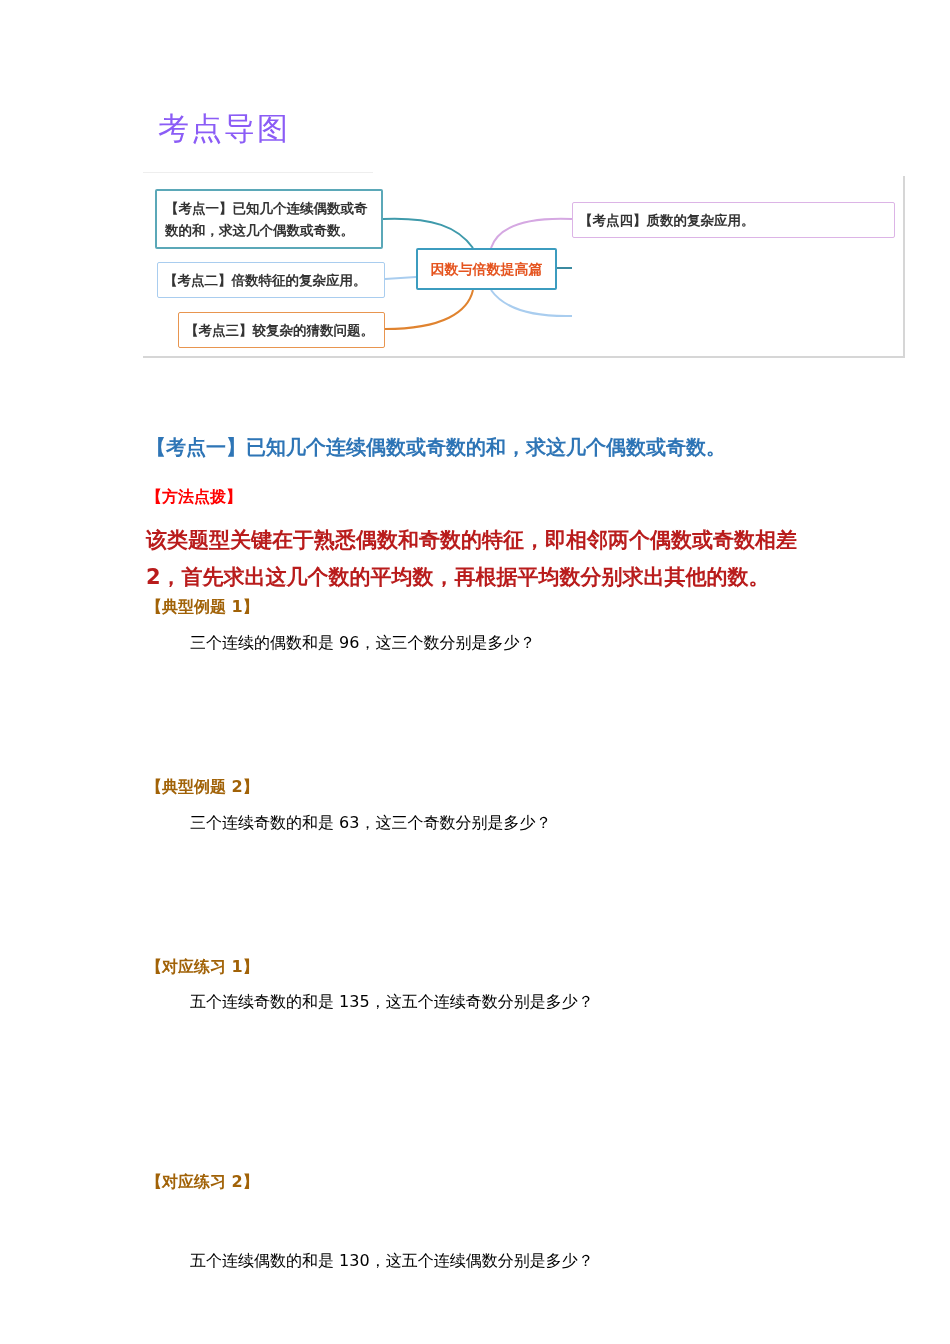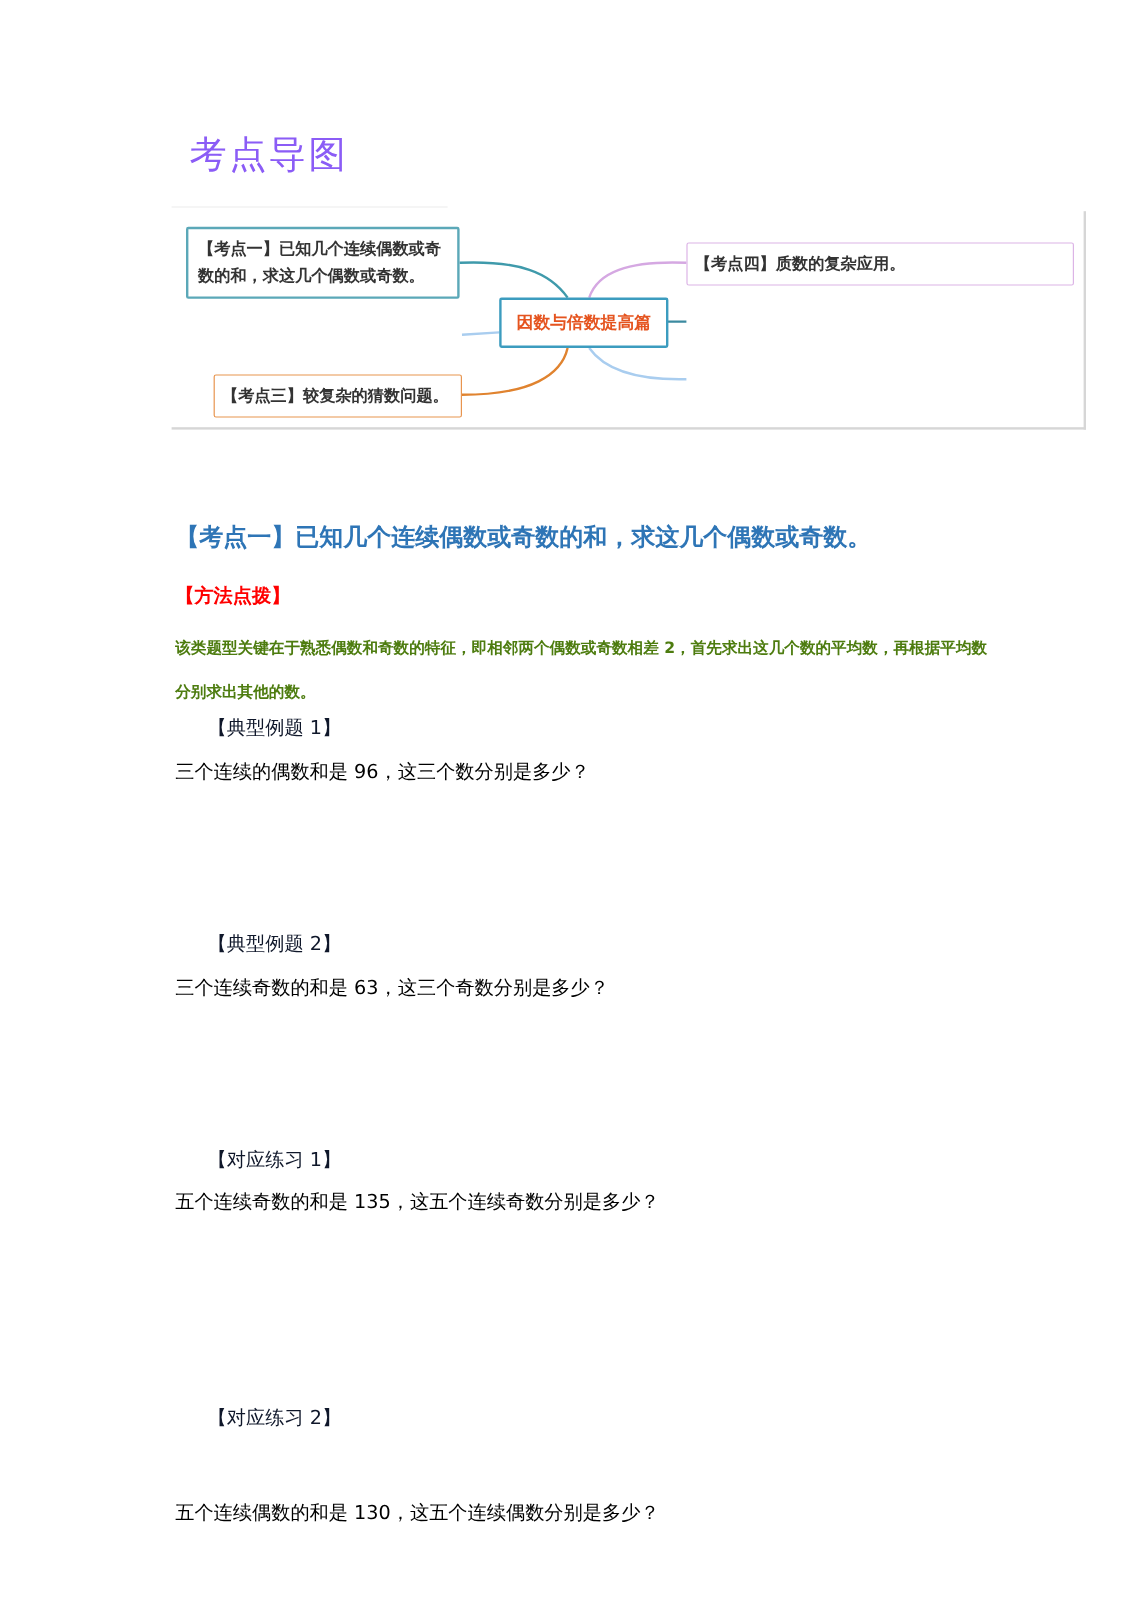--- a/index.html
+++ b/index.html
@@ -18,42 +18,43 @@
     .node.n1 { left: 12px; top: 17px; width: 228px; height: 60px; border: 2px solid #5ba8b8; padding: 4px 8px; white-space: normal; }
     .node.n2 { left: 14px; top: 90px; width: 228px; height: 36px; border: 1.5px solid #a9cdef; }
     .node.n3 { left: 35px; top: 140px; width: 207px; height: 36px; border: 1.5px solid #e8954f; }
     .node.center { left: 273px; top: 76px; width: 141px; height: 42px; border: 2.5px solid #3c9cbf; color: #e5541f; font-size: 14px; justify-content: center; padding: 0; }
     .node.n4 { left: 429px; top: 30px; width: 323px; height: 36px; border: 1.5px solid #dcb4e6; }
     .node.n5 { left: 429px; top: 78px; width: 319px; height: 36px; border: 2px solid #4e96a8; }
     .node.n6 { left: 429px; top: 127px; width: 276px; height: 36px; border: 1.5px solid #b8d8f2; }
 
     .section-heading { left: 146px; top: 434px; font-size: 20px; font-weight: bold; color: #2e75b6; }
     .method-label { left: 146px; top: 487px; font-size: 16px; font-weight: bold; color: #ff0000; }
-    .method-text { left: 146px; top: 522px; width: 680px; font-size: 13px; font-weight: bold; color: #4d7c0f; line-height: 37px; }
-    .label-b { font-size: 16px; font-weight: normal; color: #0f172a; margin-left: 27px; }
-    .q-text { font-size: 16px; color: #000; }
+    .method-text { left: 146px; top: 522px; width: 680px; font-size: 21px; font-weight: bold; color: #b91c1c; line-height: 37px; }
+    .label-b { font-size: 16px; font-weight: bold; color: #a16207; }
+    .q-text { font-size: 16px; color: #000; margin-left: 44px; }
   </style>
 </head>
 <body>
 
 <div class="abs page-title">考点导图</div>
 
 <div class="abs mindmap">
   <div class="mm-frame-top"></div>
   <div class="mm-frame-right"></div>
   <div class="mm-frame-bottom"></div>
   <svg class="mm-lines" width="762" height="186">
     <path d="M240 47 C 290 45, 315 55, 330 76" stroke="#3f9aab" stroke-width="2" fill="none"></path>
     <path d="M242 107 L 273 105" stroke="#a9cdef" stroke-width="2" fill="none"></path>
     <path d="M242 157 C 300 157, 325 140, 330 118" stroke="#e0832f" stroke-width="2" fill="none"></path>
     <path d="M348 76 C 355 55, 380 45, 429 47" stroke="#d5a8e2" stroke-width="2" fill="none"></path>
     <path d="M397 96 L 429 96" stroke="#3b8aa0" stroke-width="2" fill="none"></path>
     <path d="M348 118 C 360 135, 385 145, 429 144" stroke="#a9cdef" stroke-width="2" fill="none"></path>
   </svg>
   <div class="node n1">【考点一】已知几个连续偶数或奇数的和，求这几个偶数或奇数。</div>
+  <div class="node n2">【考点二】倍数特征的复杂应用。</div>
   <div class="node n3">【考点三】较复杂的猜数问题。</div>
   <div class="node center">因数与倍数提高篇</div>
   <div class="node n4">【考点四】质数的复杂应用。</div>
 </div>
 
 <div class="abs section-heading">【考点一】已知几个连续偶数或奇数的和，求这几个偶数或奇数。</div>
 <div class="abs method-label">【方法点拨】</div>
 <div class="abs method-text">该类题型关键在于熟悉偶数和奇数的特征，即相邻两个偶数或奇数相差 2，首先求出这几个数的平均数，再根据平均数分别求出其他的数。</div>
 
 <div class="abs label-b" style="left:146px; top:597px;">【典型例题 1】</div>

